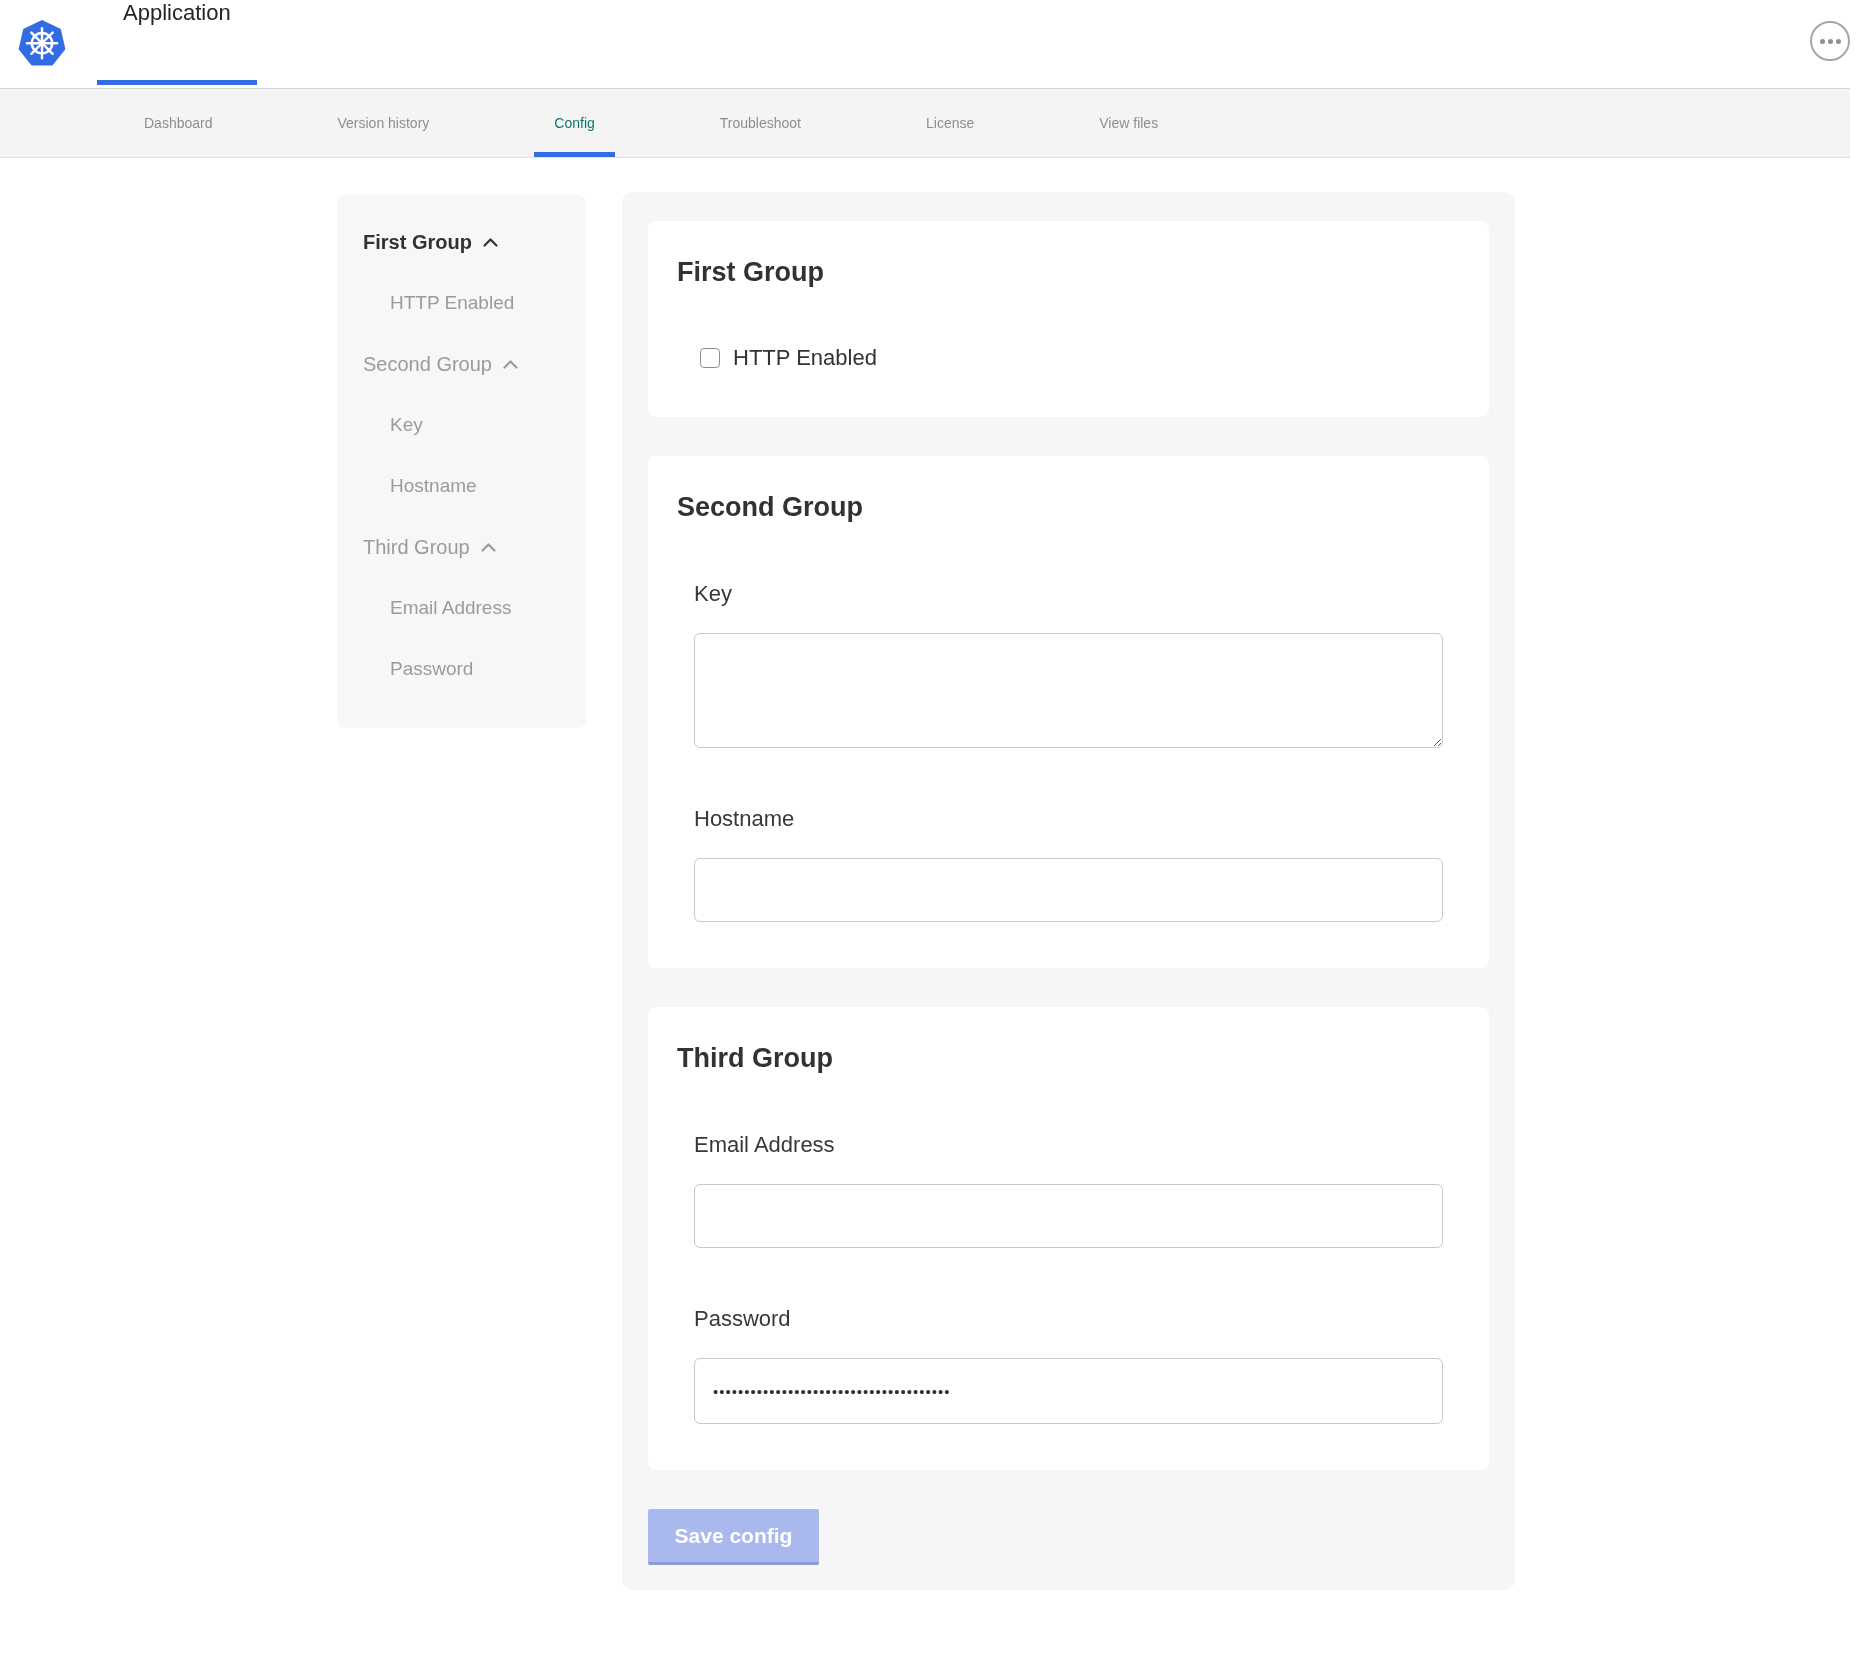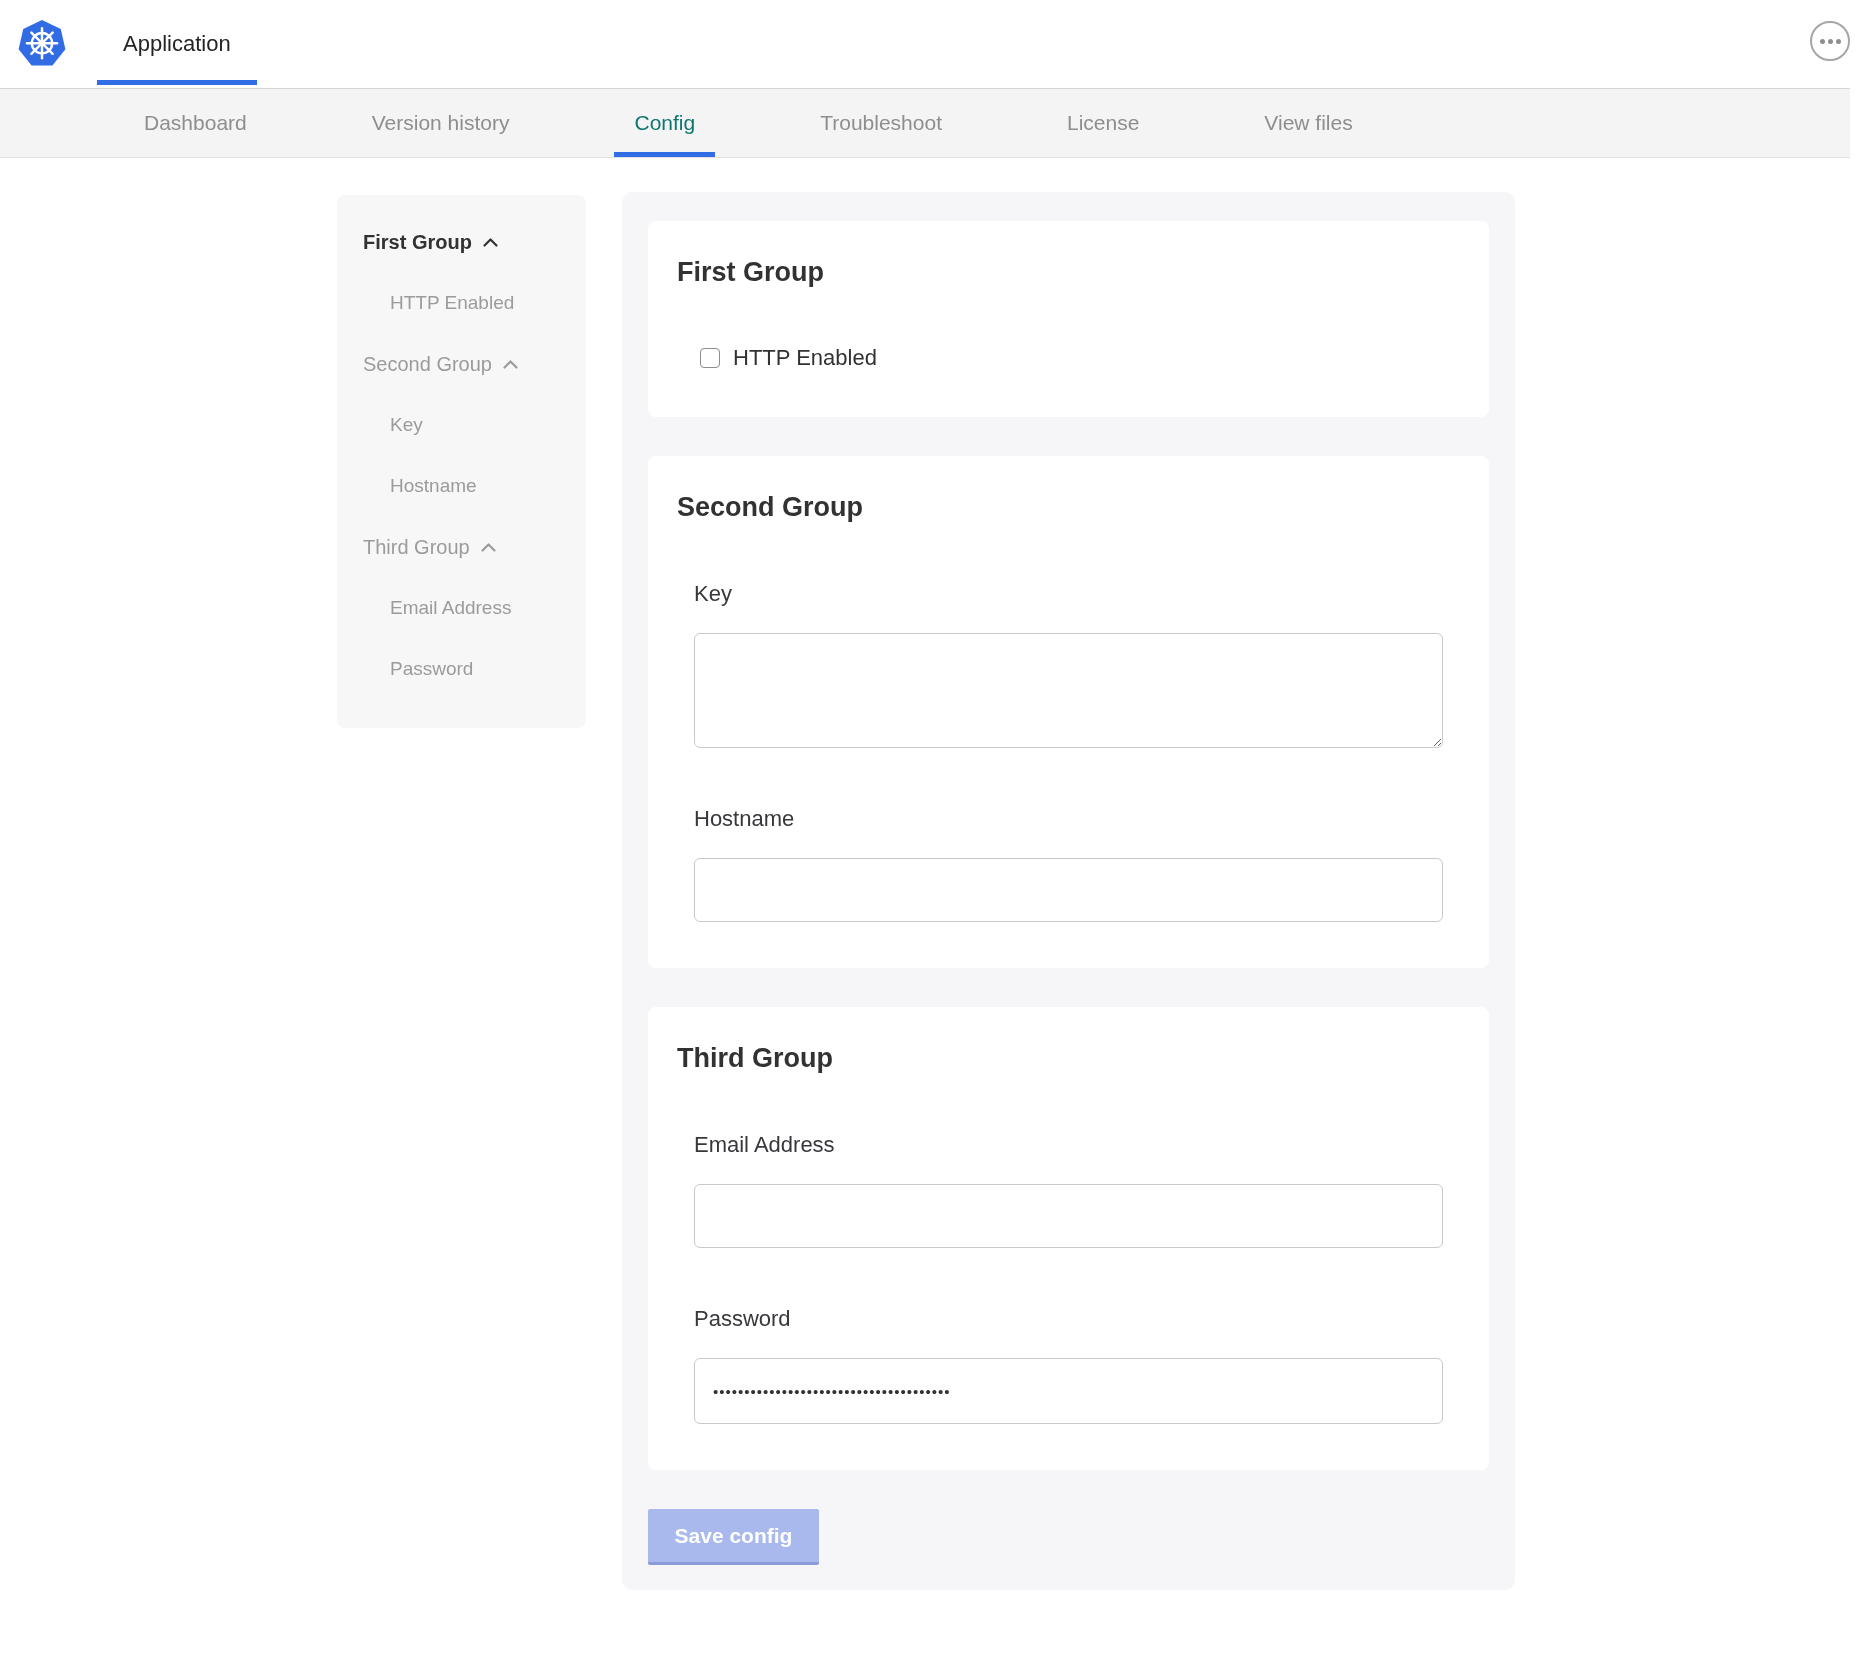--- a/index.html
+++ b/index.html
@@ -1,28 +1,28 @@
 <!DOCTYPE html>
 <html><head>
 <meta charset="utf-8">
 <style>
   html,body{margin:0;padding:0;background:#ffffff;}
   body{width:1864px;height:1680px;overflow:hidden;font-family:"Liberation Sans",sans-serif;color:#323232;}
 
   
   .topbar{height:88px;background:#ffffff;position:relative;display:flex;align-items:center;box-sizing:border-box;padding-left:16px;}
   .logo{width:52px;height:52px;flex:0 0 auto;}
-  .app-tab{position:relative;height:88px;margin-left:29px;display:flex;align-items:center;padding:0 26px;font-size:22px;color:#242424;cursor:pointer;}
+  .app-tab{position:relative;height:88px;margin-left:29px;display:flex;align-items:flex-start;padding:0 26px;font-size:22px;color:#242424;cursor:pointer;}
   .app-tab .underline{position:absolute;left:0;right:0;bottom:3px;height:5px;background:#326de6;}
   .more-btn{position:absolute;right:14px;top:21px;width:40px;height:40px;border-radius:50%;border:2px solid #a6a6a6;background:#fff;box-sizing:border-box;display:flex;align-items:center;justify-content:center;gap:3px;cursor:pointer;}
   .more-btn i{width:5px;height:5px;border-radius:50%;background:#8f8f8f;display:block;}
 
   
   .navbar{height:70px;width:calc(100% - 14px);background:#f4f4f5;border-top:1px solid #d6d6d6;border-bottom:1px solid #e0e0e0;box-sizing:border-box;display:flex;align-items:stretch;padding-left:124px;gap:85px;}
-  .nav-tab{display:flex;align-items:center;padding:0 20px;font-size:21px;color:#8e8e8e;border-bottom:5px solid transparent;border-top:5px solid transparent;box-sizing:border-box;cursor:pointer;white-space:nowrap;}
+  .nav-tab{display:flex;align-items:center;padding:0 20px;font-size:14px;color:#8e8e8e;border-bottom:5px solid transparent;border-top:5px solid transparent;box-sizing:border-box;cursor:pointer;white-space:nowrap;}
   .nav-tab.active{color:#0f766e;border-bottom-color:#326de6;}
 
   
   .content{display:flex;align-items:flex-start;}
 
   .sidebar{margin-left:337px;margin-top:37px;width:249px;box-sizing:border-box;background:#f7f7f8;border-radius:8px;padding:32px 0 44px 0;}
   .side-item{font-size:20px;line-height:30px;margin-bottom:31px;color:#9b9b9b;cursor:pointer;white-space:nowrap;display:flex;align-items:center;}
   .side-item:last-child{margin-bottom:0;}
   .side-item.group{padding-left:26px;}
   .side-item.child{padding-left:53px;font-size:19px;}

